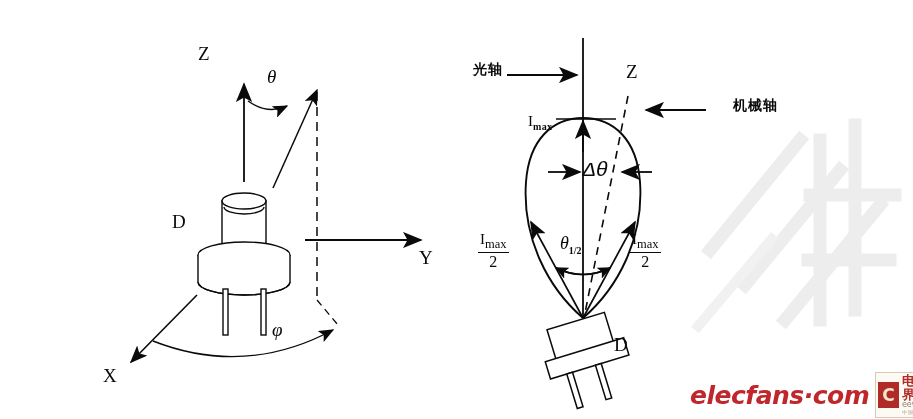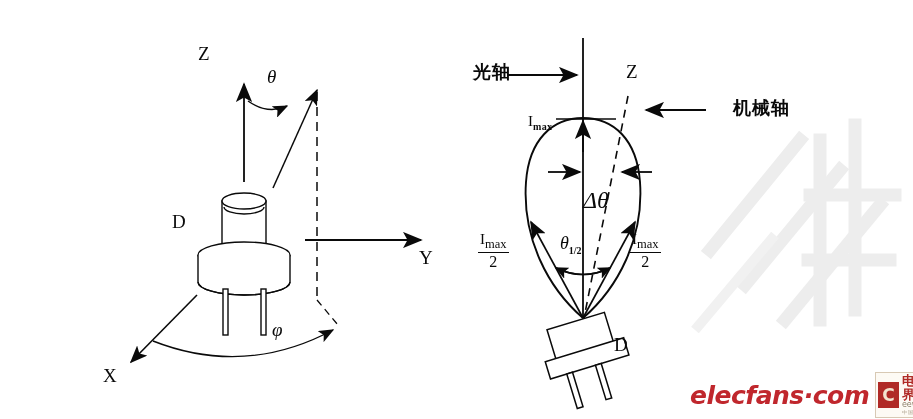--- a/index.html
+++ b/index.html
@@ -37,22 +37,22 @@
   .axis-lbl {
     font-family: "Liberation Serif", "DejaVu Serif", serif;
     font-size: 19px;
   }
   .greek-lbl {
     font-family: "Liberation Serif", "DejaVu Serif", serif;
     font-style: italic;
     font-size: 19px;
   }
   .cjk-lbl {
-    font-family: Liberation Sans, sans-serif;
-    font-size: 18px;
+    font-family: Liberation Serif, serif;
+    font-size: 14px;
     font-weight: 600;
     letter-spacing: 1px;
   }
   .imax {
     font-family: "Liberation Serif", "DejaVu Serif", serif;
     font-size: 15px;
   }
   .imax sub {
     font-size: 10px;
     font-weight: bold;
@@ -79,24 +79,23 @@
     font-family: "Liberation Serif", "DejaVu Serif", serif;
     font-style: italic;
     font-size: 18px;
   }
   .theta-half sub {
     font-size: 10px;
     font-style: normal;
     font-weight: bold;
   }
   .dtheta {
-    font-family: Liberation Serif, serif;
-    font-size: 24px;
+    font-family: Liberation Mono, monospace;
+    font-size: 21px;
     font-style: italic;
-    margin-top: 28px;
   }
   
   #footer-wm {
     position: absolute;
     left: 690px;
     top: 372px;
     height: 46px;
     width: 223px;
     display: flex;
     align-items: center;

